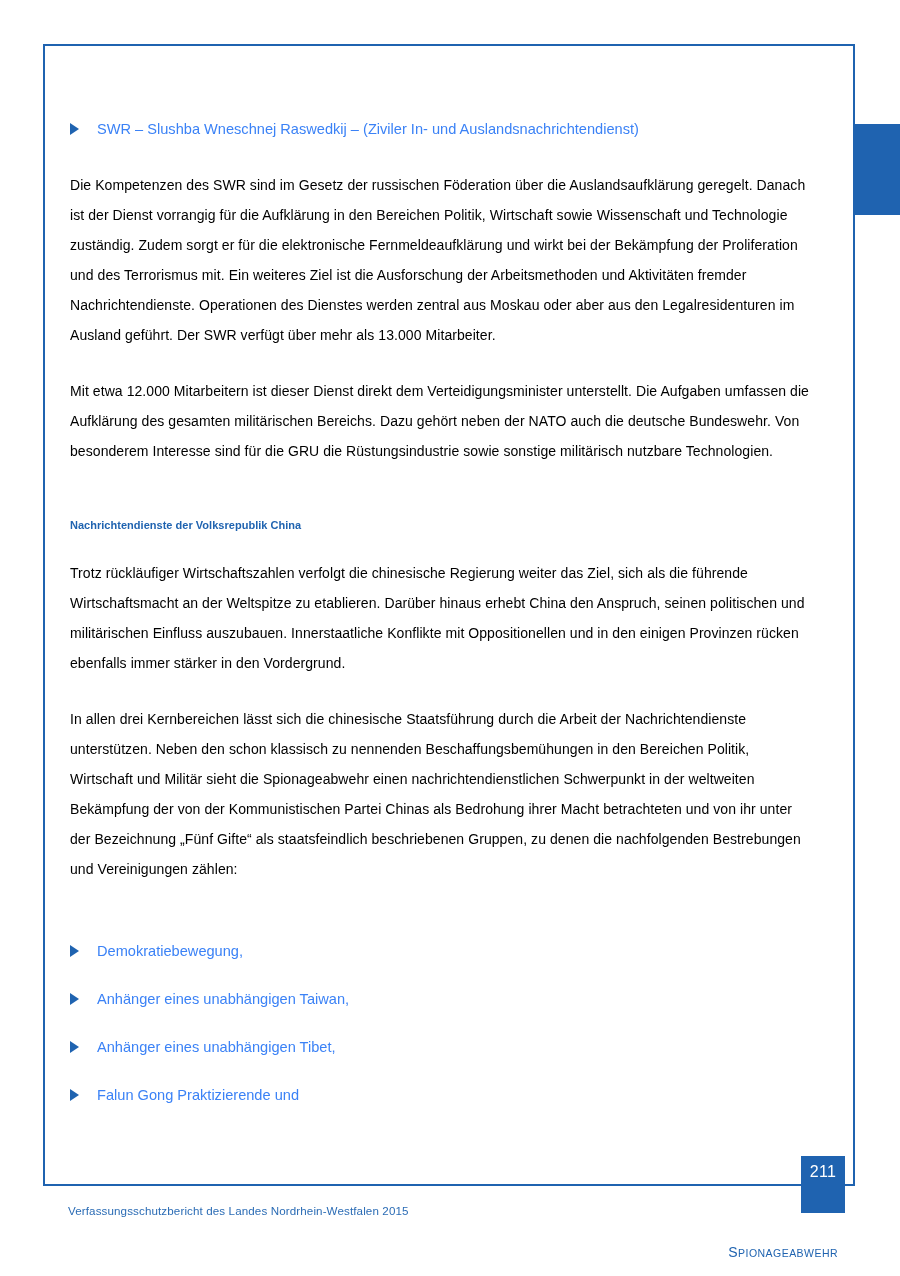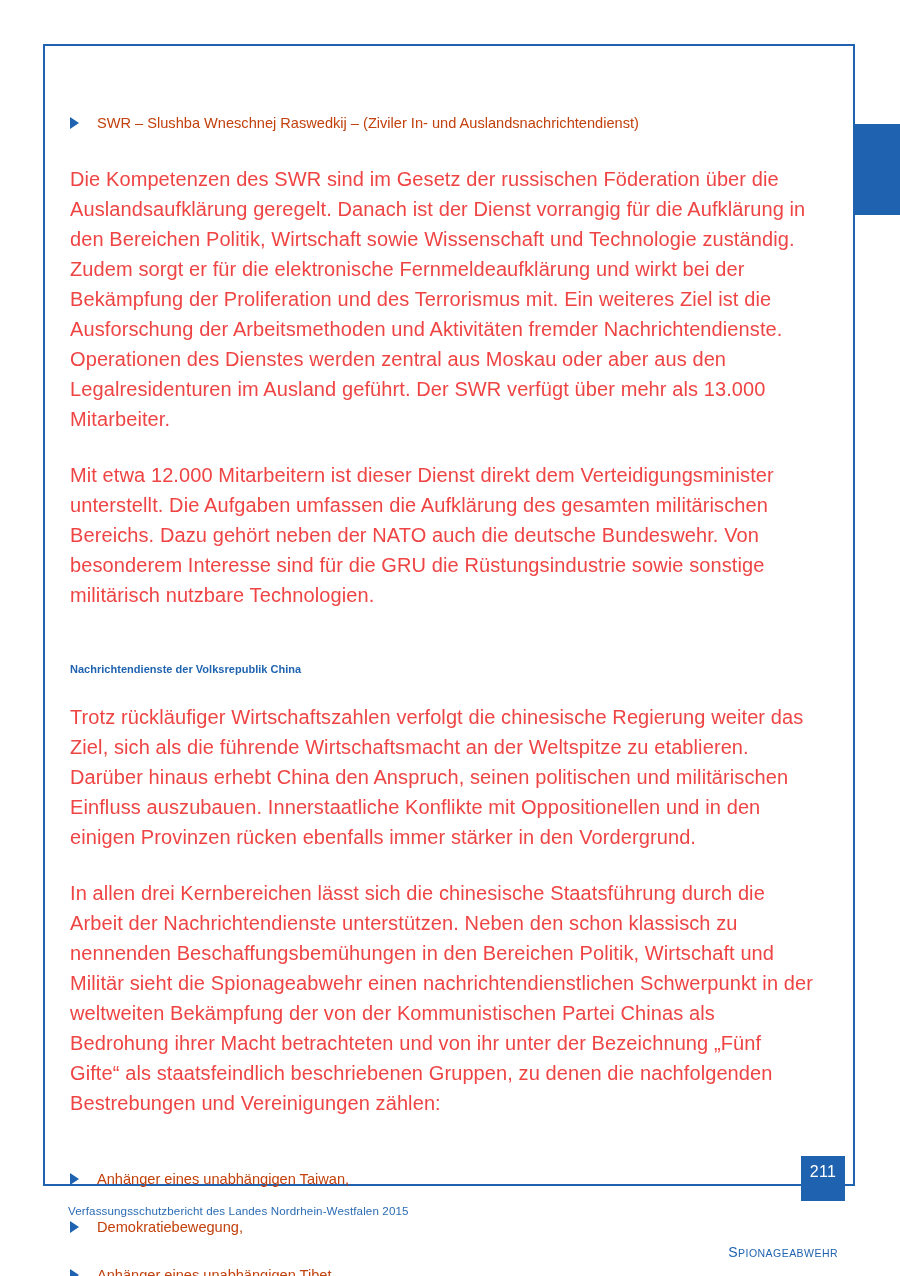--- a/index.html
+++ b/index.html
@@ -47,34 +47,34 @@
   
   .content {
     position: absolute;
     left: 70px;
     top: 104px;
     width: 748px;
   }
 
   p.body-text {
     margin: 0 4px 26px 0;
-    font-size: 20px;
+    font-size: 14px;
     line-height: 30px;
-    color: #ef4444;
+    color: #000000;
     letter-spacing: 0.005em;
     text-align: left;
   }
 
   .bullet-item {
     position: relative;
-    margin: 4px 0 26px 0;
+    margin: 10px 0 26px 0;
     padding-left: 27px;
     font-size: 14.6px;
     line-height: 30px;
-    color: #c2410c;
+    color: #3b82f6;
   }
   .bullet-item .tri-icon {
     position: absolute;
     left: 0;
     top: 9px;
     width: 0;
     height: 0;
     border-left: 9px solid #1F63B0;
     border-top: 6px solid transparent;
     border-bottom: 6px solid transparent;
@@ -116,21 +116,21 @@
     font-size: 10.5px;
     text-align: center;
   }
 
   
   .page-number-box {
     position: absolute;
     left: 801px;
     top: 1156px;
     width: 44px;
-    height: 45px;
+    height: 57px;
     background: #1F63B0;
     color: #ffffff;
     font-size: 16px;
     line-height: 31px;
     text-align: center;
     letter-spacing: 0.02em;
   }
 
   
   .doc-footer {
@@ -170,25 +170,25 @@
 
     <p class="body-text">Trotz rückläufiger Wirtschaftszahlen verfolgt die chinesische Regierung weiter das Ziel, sich als die führende Wirtschaftsmacht an der Weltspitze zu etablieren. Darüber hinaus erhebt China den Anspruch, seinen politischen und militärischen Einfluss auszubauen. Innerstaatliche Konflikte mit Oppositionellen und in den einigen Provinzen rücken ebenfalls immer stärker in den Vordergrund.</p>
 
     <p class="body-text">In allen drei Kernbereichen lässt sich die chinesische Staatsführung durch die Arbeit der Nachrichtendienste unterstützen. Neben den schon klassisch zu nennenden Beschaffungsbemühungen in den Bereichen Politik, Wirtschaft und Militär sieht die Spionageabwehr einen nachrichtendienstlichen Schwerpunkt in der weltweiten Bekämpfung der von der Kommunistischen Partei Chinas als Bedrohung ihrer Macht betrachteten und von ihr unter der Bezeichnung „Fünf Gifte“ als staatsfeindlich beschriebenen Gruppen, zu denen die nachfolgenden Bestrebungen und Vereinigungen zählen:</p>
 
     <div class="spacer-before-list"></div>
 
     <div class="list-block">
       <div class="bullet-item">
         <span class="tri-icon"></span>
+        <span>Demokratiebewegung,</span>
+      </div>
+      <div class="bullet-item">
+        <span class="tri-icon"></span>
         <span>Anhänger eines unabhängigen Taiwan,</span>
-      </div>
-      <div class="bullet-item">
-        <span class="tri-icon"></span>
-        <span>Demokratiebewegung,</span>
       </div>
       <div class="bullet-item">
         <span class="tri-icon"></span>
         <span>Anhänger eines unabhängigen Tibet,</span>
       </div>
       <div class="bullet-item">
         <span class="tri-icon"></span>
         <span>Falun Gong Praktizierende und</span>
       </div>
     </div>

